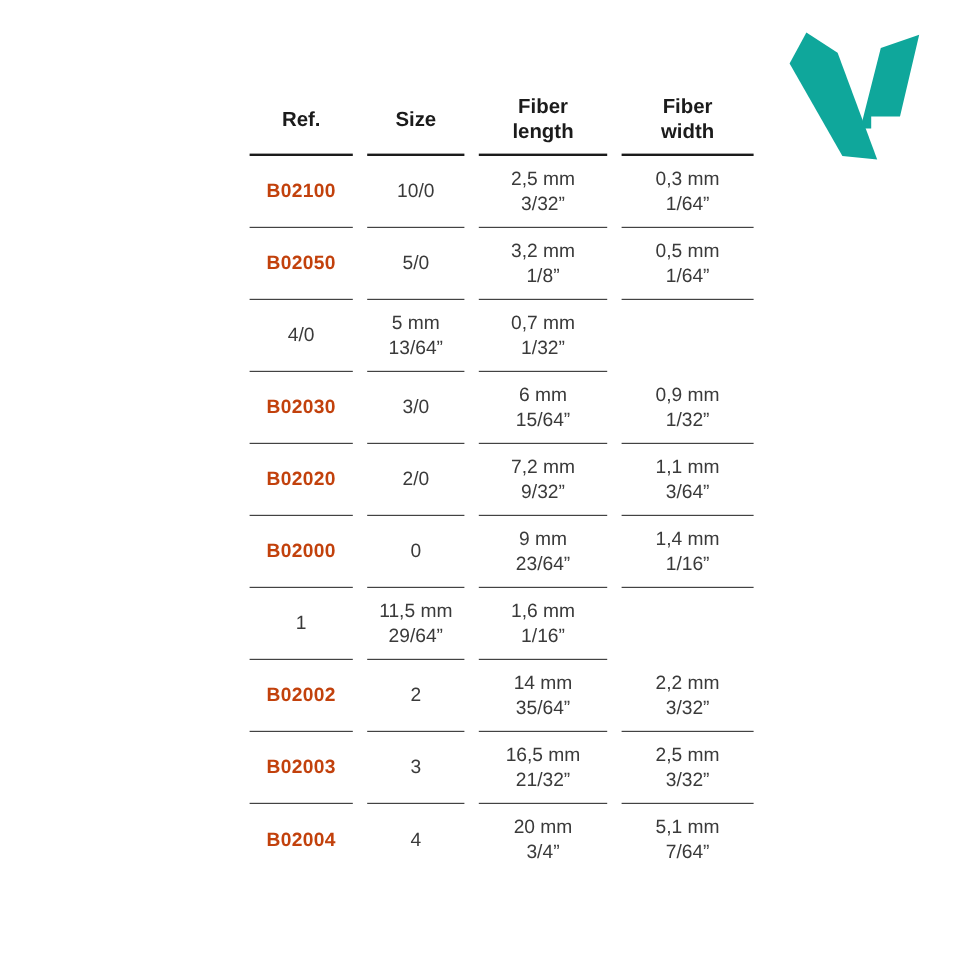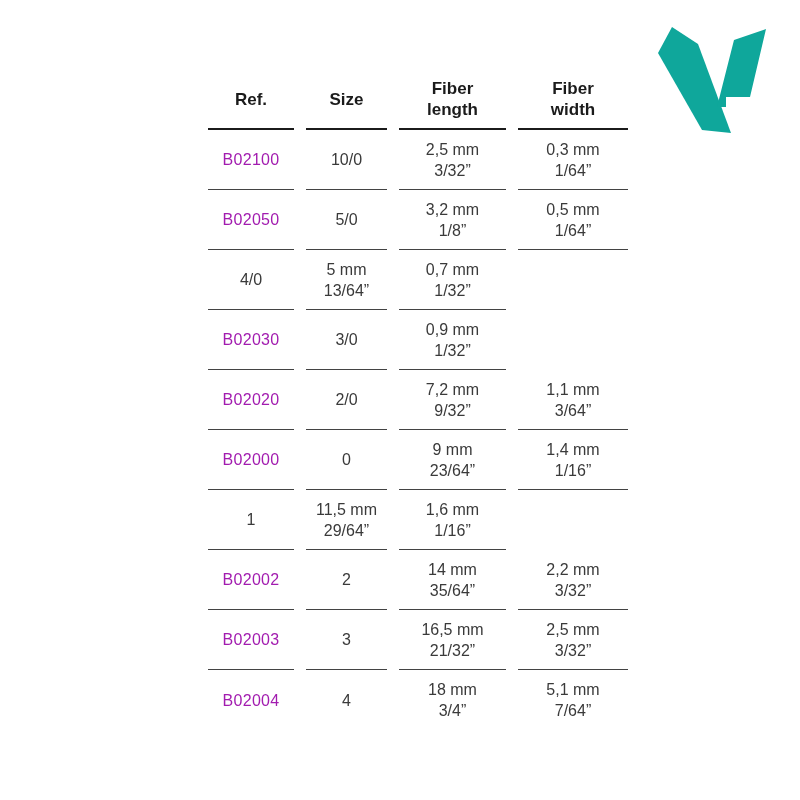--- a/index.html
+++ b/index.html
@@ -51,22 +51,22 @@
     justify-content: center;
     text-align: center;
     font-size: 16px;
     line-height: 21px;
     color: #3a3a3a;
   }
 
   .tr:last-child .td { border-bottom: none; }
 
   .td.ref {
-    font-weight: normal;
-    color: #a21caf;
+    font-weight: bold;
+    color: #c2410c;
     letter-spacing: 0.3px;
   }
 
   .td span { display: block; }
 </style>
 </head>
 <body>
 
 <div class="logo-wrap">
   <svg viewBox="0 0 140 140" width="140" height="140" aria-hidden="true">
@@ -121,20 +121,24 @@
     <div class="td">
       <span>0,7 mm</span>
       <span>1/32”</span>
     </div>
   </div>
 
   <div class="tr">
     <div class="td ref">B02030</div>
     <div class="td size">3/0</div>
     <div class="td">
+      <span>6 mm</span>
+      <span>15/64”</span>
+    </div>
+    <div class="td">
       <span>0,9 mm</span>
       <span>1/32”</span>
     </div>
   </div>
 
   <div class="tr">
     <div class="td ref">B02020</div>
     <div class="td size">2/0</div>
     <div class="td">
       <span>7,2 mm</span>
@@ -194,21 +198,21 @@
     <div class="td">
       <span>2,5 mm</span>
       <span>3/32”</span>
     </div>
   </div>
 
   <div class="tr">
     <div class="td ref">B02004</div>
     <div class="td size">4</div>
     <div class="td">
-      <span>18 mm</span>
+      <span>20 mm</span>
       <span>3/4”</span>
     </div>
     <div class="td">
       <span>5,1 mm</span>
       <span>7/64”</span>
     </div>
   </div>
 
 </div>
 

